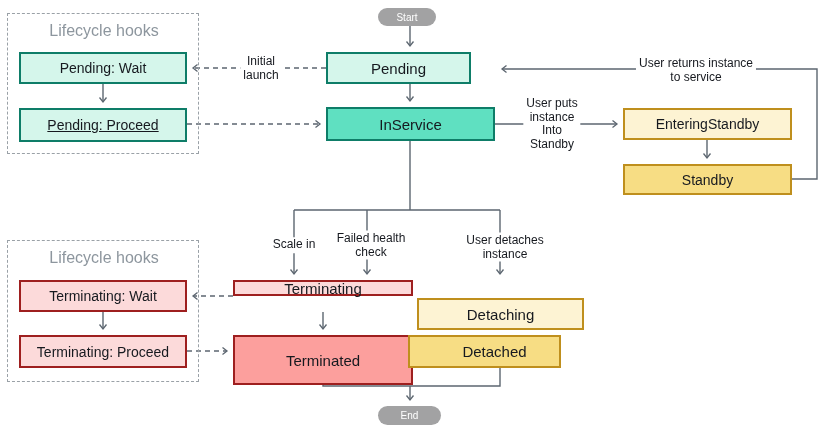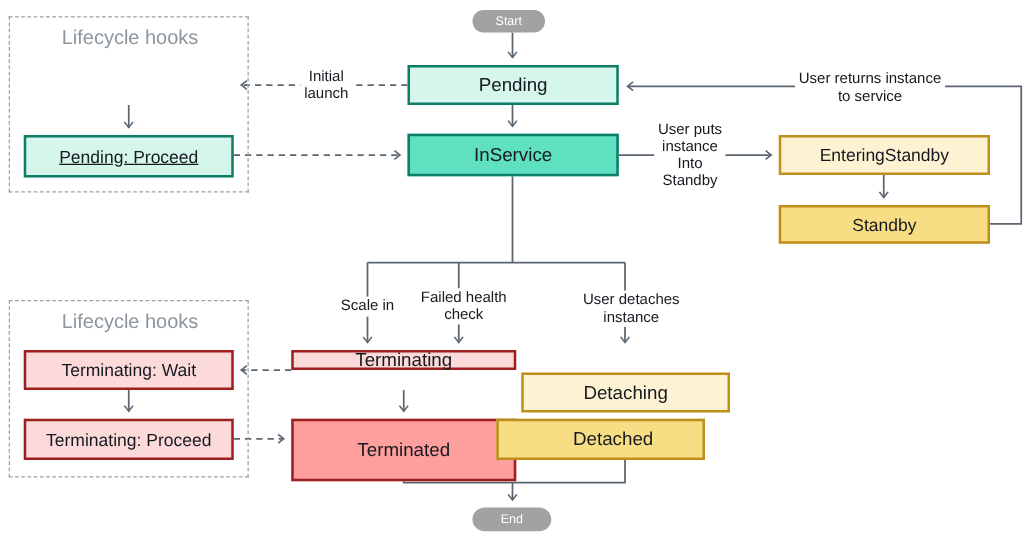--- a/index.html
+++ b/index.html
@@ -78,36 +78,37 @@
 
   <div class="hooks-frame" style="left:7px; top:13px; width:192px; height:141px;"></div>
   <div class="hooks-title" style="left:104px; top:22px;">Lifecycle hooks</div>
 
   <div class="hooks-frame" style="left:7px; top:240px; width:192px; height:142px;"></div>
   <div class="hooks-title" style="left:104px; top:249px;">Lifecycle hooks</div>
 
   <div class="pill" style="left:378px; top:8px; width:58px; height:18px;">Start</div>
   <div class="pill" style="left:378px; top:406px; width:63px; height:19px;">End</div>
 
-  <div class="box teal-light big" style="left:326px; top:52px; width:169px; height:32px;">Pending</div>
+  <div class="box teal-light big" style="left:326px; top:52px; width:145px; height:32px;">Pending</div>
   <div class="box teal-dark big" style="left:326px; top:107px; width:169px; height:34px;">InService</div>
 
+  <div class="box teal-light" style="left:19px; top:52px; width:168px; height:32px;">Pending: Wait</div>
   <div class="box teal-light" style="left:19px; top:108px; width:168px; height:34px;text-decoration:underline;">Pending: Proceed</div>
 
   <div class="box gold-light" style="left:623px; top:108px; width:169px; height:32px;">EnteringStandby</div>
   <div class="box gold-dark" style="left:623px; top:164px; width:169px; height:31px;">Standby</div>
 
   <div class="box red-light" style="left:19px; top:280px; width:168px; height:32px;">Terminating: Wait</div>
   <div class="box red-light" style="left:19px; top:335px; width:168px; height:33px;">Terminating: Proceed</div>
 
   <div class="box red-light big" style="left:233px; top:280px; width:180px; height:16px;">Terminating</div>
   <div class="box red-dark big" style="left:233px; top:335px; width:180px; height:50px;">Terminated</div>
 
   <div class="box gold-light big" style="left:417px; top:298px; width:167px; height:32px;">Detaching</div>
-  <div class="box gold-dark big" style="left:397px; top:335px; width:167px; height:33px;padding-left:20px;">Detached</div>
+  <div class="box gold-dark big" style="left:408px; top:335px; width:153px; height:33px;padding-left:20px;">Detached</div>
 
   <div class="edge-label" style="left:261px; top:68px;">Initial
 launch</div>
   <div class="edge-label" style="left:552px; top:124px;">User puts
 instance
 Into
 Standby</div>
   <div class="edge-label" style="left:696px; top:70px;">User returns instance
 to service</div>
   <div class="edge-label" style="left:294px; top:245px;">Scale in</div>

